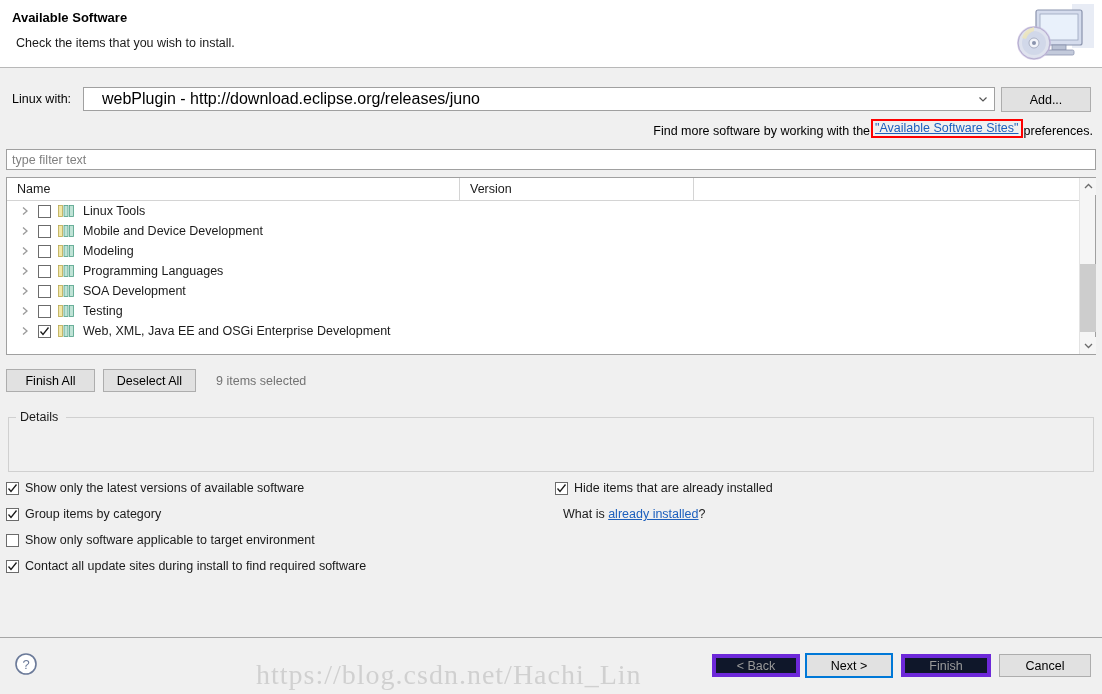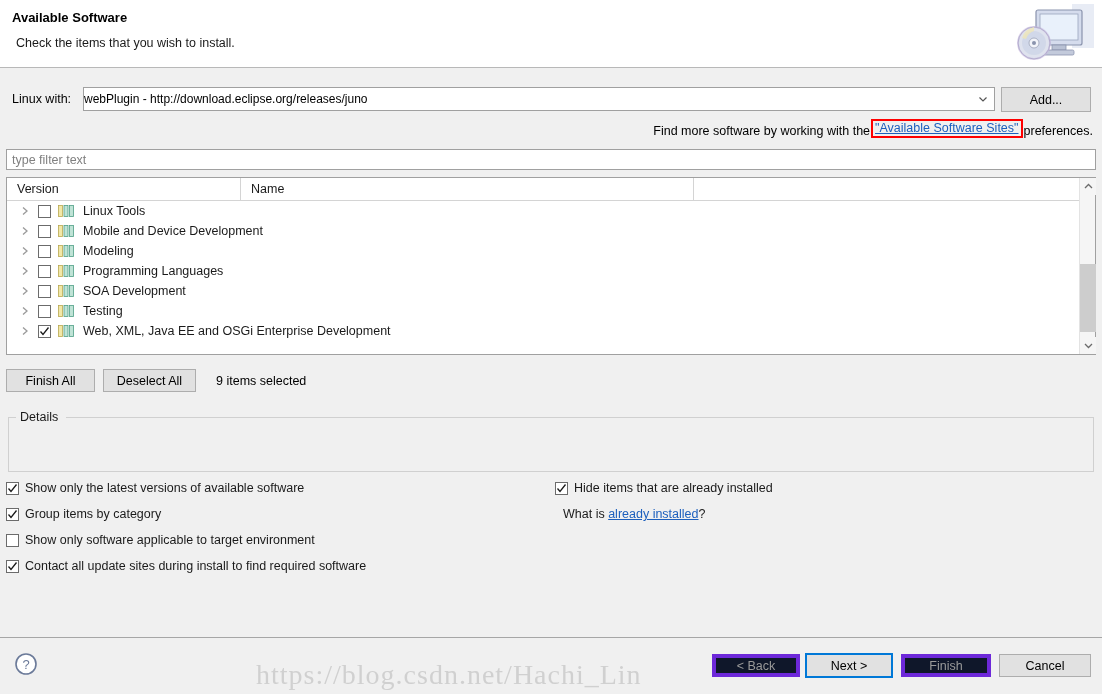--- a/index.html
+++ b/index.html
@@ -45,22 +45,22 @@
   }
   .combo {
     position: absolute; left: 83px; top: 87px;
     width: 912px; height: 24px;
     background: #ffffff;
     border: 1px solid #a0a0a0;
     display: flex; align-items: center;
   }
   .combo-text {
     flex: 1;
-    padding-left: 0;
-    font-size: 12px;
+    padding-left: 18px;
+    font-size: 16px;
     color: #000;
     white-space: nowrap; overflow: hidden;
   }
   .combo-arrow {
     width: 22px; height: 22px;
     display: flex; align-items: center; justify-content: center;
   }
   .btn {
     background: #e1e1e1;
     border: 1px solid #adadad;
@@ -194,21 +194,21 @@
   .btn-selectall {
     position: absolute; left: 6px; top: 369px;
     width: 89px; height: 23px;
   }
   .btn-deselectall {
     position: absolute; left: 103px; top: 369px;
     width: 93px; height: 23px;
   }
   .items-selected {
     position: absolute; left: 216px; top: 374px;
-    font-size: 12.5px; color: #000000;
+    font-size: 12.5px; color: #737373;
   }
 
   
   .details {
     position: absolute; left: 8px; top: 417px;
     width: 1086px; height: 55px;
     border: 1px solid #d0d0d0;
     border-top: 0;
   }
   .details-top-l {
@@ -321,22 +321,22 @@
     <span>preferences.</span>
   </div>
 
   <div class="filter">
     <input type="text" placeholder="type filter text" style="">
   </div>
 
   <div class="table-wrap">
     <div class="table-main">
       <div class="thead">
+        <div class="th th-name">Name</div>
         <div class="th th-version">Version</div>
-        <div class="th th-name">Name</div>
         <div class="th th-rest"></div>
       </div>
 
       <div class="trow">
         <div class="twisty">
           <svg width="8" height="10" viewBox="0 0 8 10">
               <path d="M2 1.5 L6 5 L2 8.5" fill="none" stroke="#9a9a9a" stroke-width="1.3"></path>
             </svg>
         </div>
         <div class="cbox"></div>

